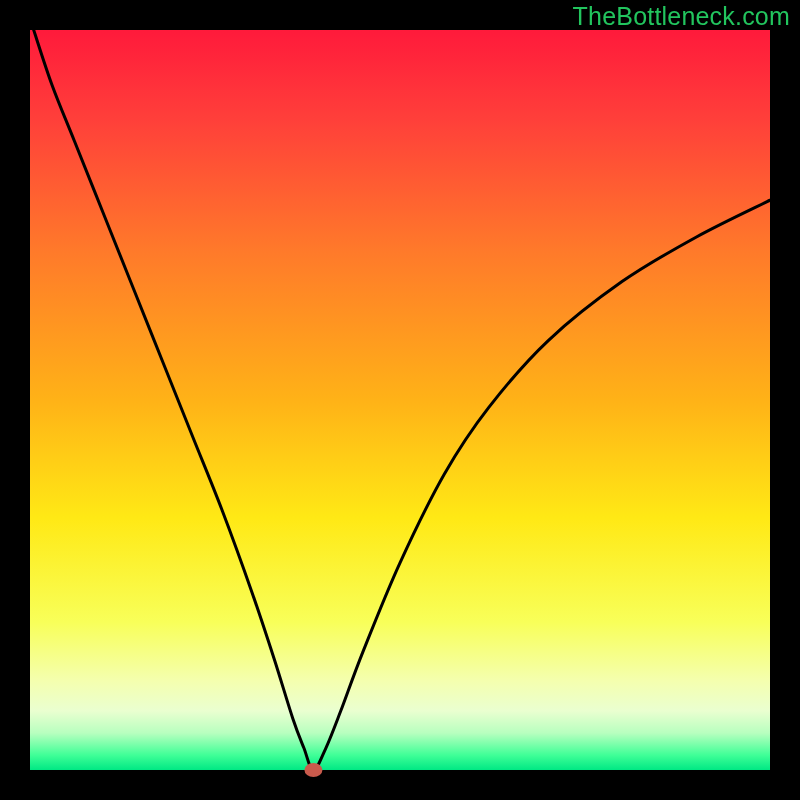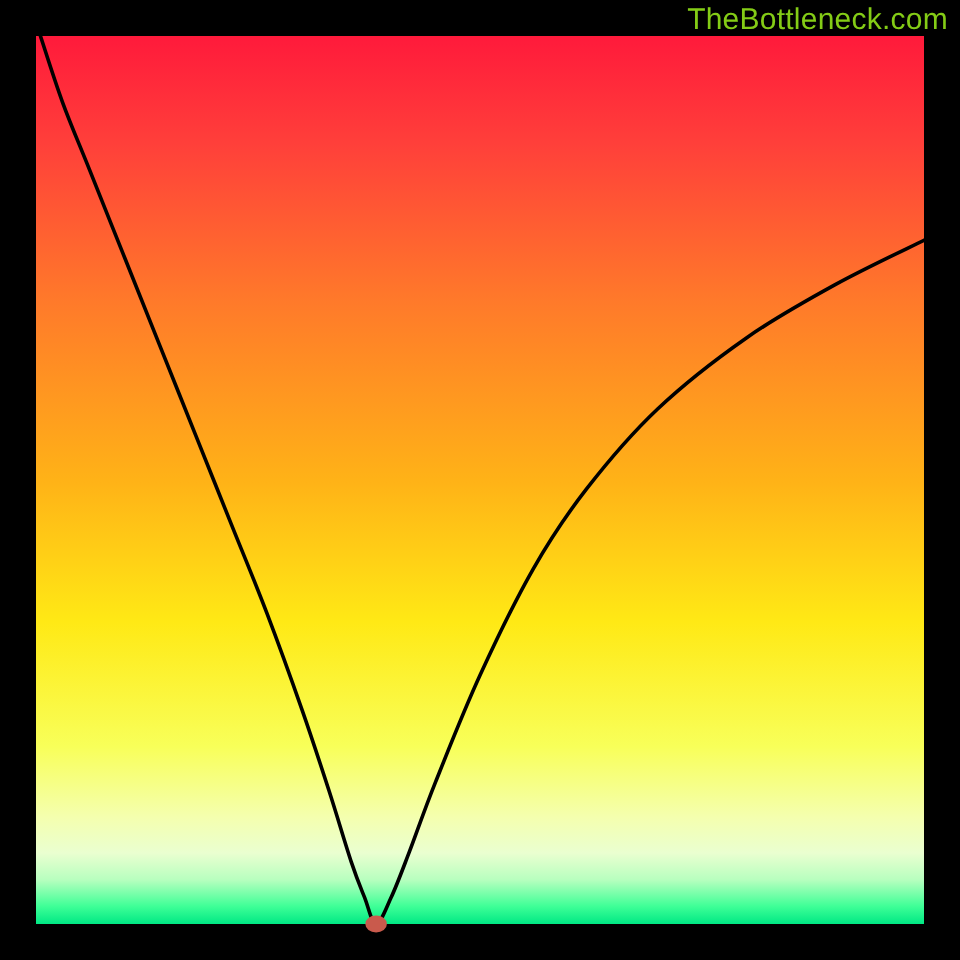--- a/index.html
+++ b/index.html
@@ -16,21 +16,21 @@
     top: 0;
     left: 0;
     width: 800px;
     height: 800px;
     background: #000;
   }
   .watermark {
     position: absolute;
     top: 2px;
     right: 10px;
-    color: #84cc16;
+    color: #22c55e;
     font-size: 25px;
     font-weight: 500;
     letter-spacing: 0.2px;
   }
   svg {
     position: absolute;
     top: 0;
     left: 0;
   }
 </style>

